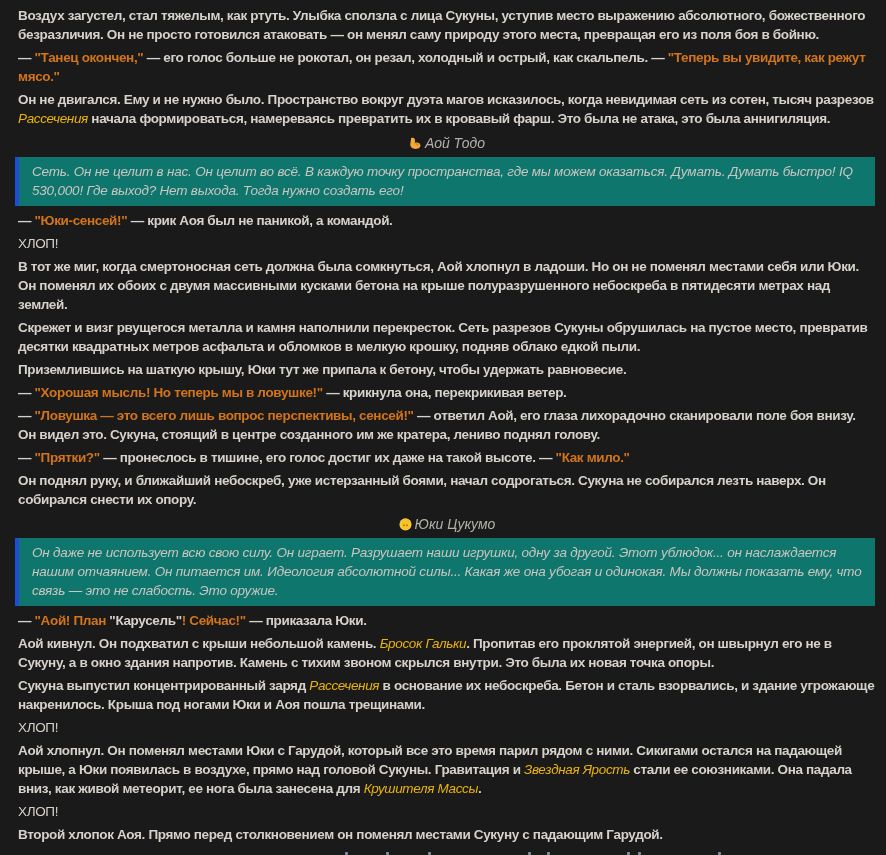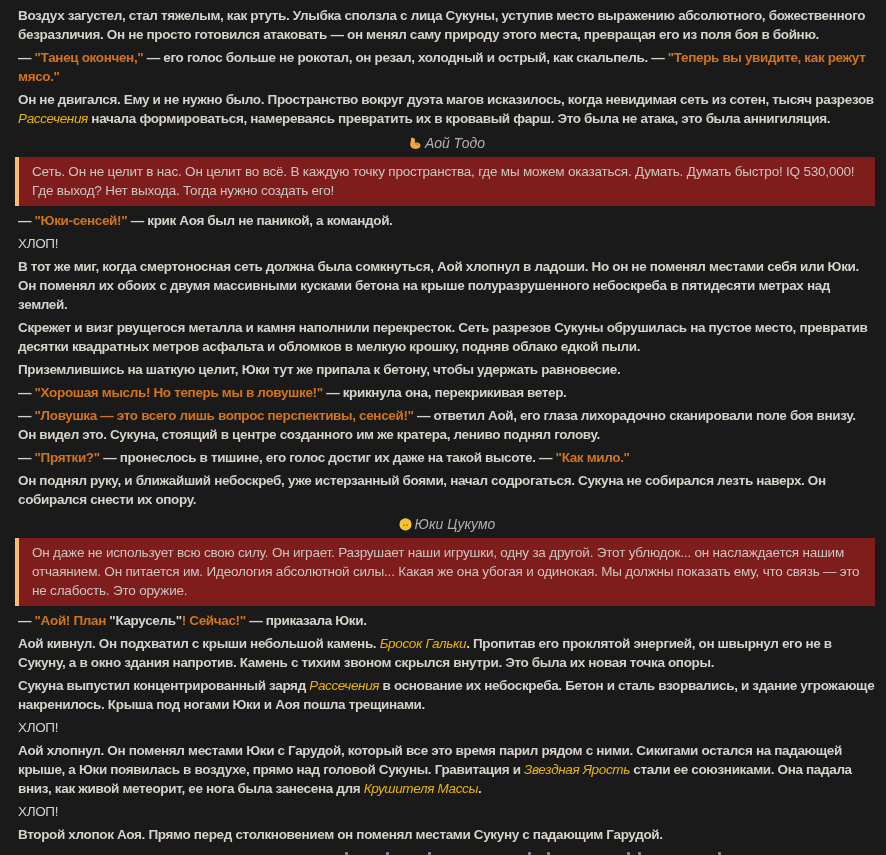--- a/index.html
+++ b/index.html
@@ -31,26 +31,27 @@
     color:#b3b0ab;
     font-weight:400;
     display:flex;align-items:center;justify-content:center;gap:2px;
     line-height:17px;
   }
   .hicon{display:inline-flex;width:15px;height:15px;}
   .hicon svg{width:15px;height:15px;}
   blockquote.monologue{
     margin:5px 0 5px -3px;
     padding:5px 13px 6px 13px;
-    background:#7f1d1d;
-    border-left:4px solid #fdba74;
+    background:#0f766e;
+    border-left:4px solid #1d4ed8;
     font-size:13.5px;
     line-height:19px;
     letter-spacing:-0.2px;
     color:#c9c5bf;
+    font-style:italic;
     font-weight:400;
   }
   .clipped-artifacts{
     position:absolute;left:0;bottom:0;width:886px;height:4px;overflow:hidden;
   }
   .clipped-artifacts span{
     position:absolute;top:1px;width:3px;height:3px;border-radius:1px;
     background:#8a8fa0;display:block;
   }
 </style>
@@ -69,21 +70,21 @@
     <path d="M9.2 9.2 C11.4 8.4 13.6 9.2 14.4 11.2 C15.0 12.8 13.4 13.6 11.8 12.8 C10.8 12.3 9.8 11.0 9.2 9.2 Z" fill="#d9892a"></path>
   </svg>
         </span>
         <span>Аой Тодо</span>
       </div>
       <blockquote class="monologue">Сеть. Он не целит в нас. Он целит во всё. В каждую точку пространства, где мы можем оказаться. Думать. Думать быстро! IQ 530,000! Где выход? Нет выхода. Тогда нужно создать его!</blockquote>
       <p class="para"><span class="seg-normal">— </span><span class="seg-quote">"Юки-сенсей!"</span><span class="seg-normal"> — крик Аоя был не паникой, а командой.</span></p>
       <p class="para sfx"><span class="seg-normal">ХЛОП!</span></p>
       <p class="para"><span class="seg-normal">В тот же миг, когда смертоносная сеть должна была сомкнуться, Аой хлопнул в ладоши. Но он не поменял местами себя или Юки. Он поменял их обоих с двумя массивными кусками бетона на крыше полуразрушенного небоскреба в пятидесяти метрах над землей.</span></p>
       <p class="para"><span class="seg-normal">Скрежет и визг рвущегося металла и камня наполнили перекресток. Сеть разрезов Сукуны обрушилась на пустое место, превратив десятки квадратных метров асфальта и обломков в мелкую крошку, подняв облако едкой пыли.</span></p>
-      <p class="para"><span class="seg-normal">Приземлившись на шаткую целит, Юки тут же припала к бетону, чтобы удержать равновесие.</span></p>
+      <p class="para"><span class="seg-normal">Приземлившись на шаткую крышу, Юки тут же припала к бетону, чтобы удержать равновесие.</span></p>
       <p class="para"><span class="seg-normal">— </span><span class="seg-quote">"Хорошая мысль! Но теперь мы в ловушке!"</span><span class="seg-normal"> — крикнула она, перекрикивая ветер.</span></p>
       <p class="para"><span class="seg-normal">— </span><span class="seg-quote">"Ловушка — это всего лишь вопрос перспективы, сенсей!"</span><span class="seg-normal"> — ответил Аой, его глаза лихорадочно сканировали поле боя внизу. Он видел это. Сукуна, стоящий в центре созданного им же кратера, лениво поднял голову.</span></p>
       <p class="para"><span class="seg-normal">— </span><span class="seg-quote">"Прятки?"</span><span class="seg-normal"> — пронеслось в тишине, его голос достиг их даже на такой высоте. — </span><span class="seg-quote">"Как мило."</span></p>
       <p class="para"><span class="seg-normal">Он поднял руку, и ближайший небоскреб, уже истерзанный боями, начал содрогаться. Сукуна не собирался лезть наверх. Он собирался снести их опору.</span></p>
       <div class="char-header">
         <span class="hicon">
           <svg viewBox="0 0 20 20" xmlns="http://www.w3.org/2000/svg">
     <circle cx="10" cy="10" r="8" fill="#f3cd4e"></circle>
     <circle cx="10" cy="11.2" r="5.4" fill="#fcc21b"></circle>
     <path d="M2.4 9.6 C2.4 4.4 6.4 2.0 10 2.0 C13.6 2.0 17.6 4.4 17.6 9.6 C14.4 8.6 12.4 6.4 10 6.4 C7.6 6.4 5.6 8.6 2.4 9.6 Z" fill="#efc23a"></path>

